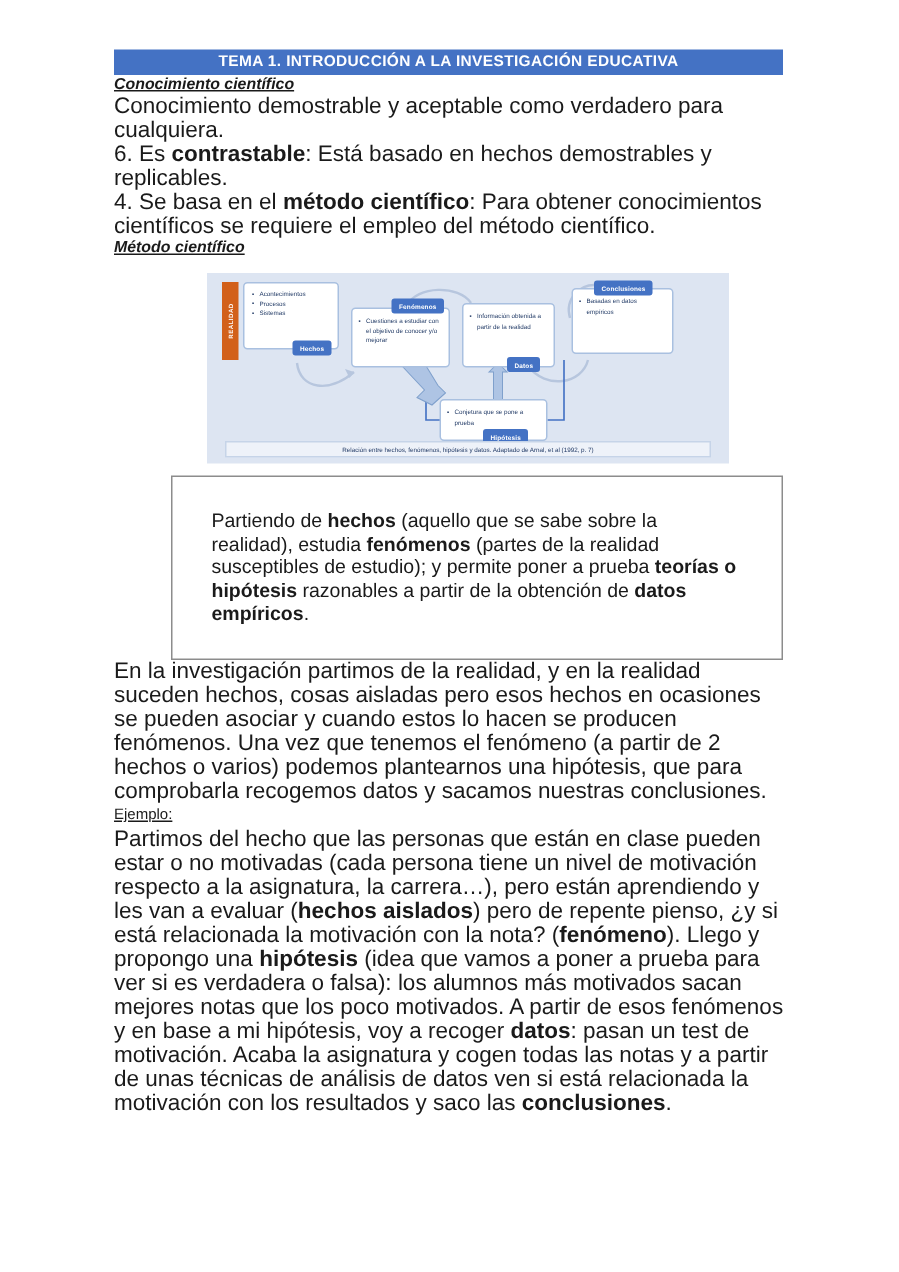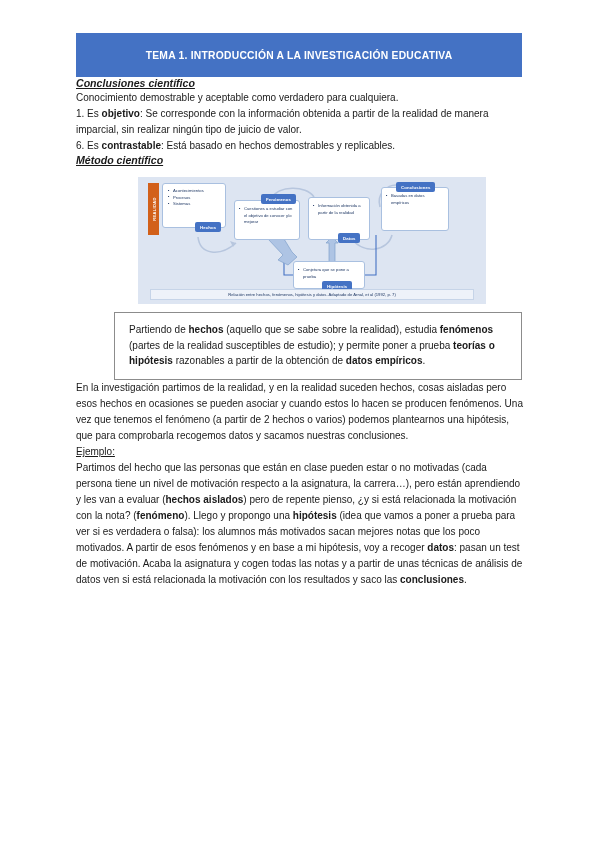--- a/index.html
+++ b/index.html
@@ -19,21 +19,21 @@
     width: 599px;
     height: 848px;
     background: #ffffff;
     box-sizing: border-box;
     padding: 0 76px;
   }
 
   
   .title-banner {
     margin-top: 33px;
-    height: 44px;
+    height: 17px;
     background: #4472c4;
     display: flex;
     align-items: center;
     justify-content: center;
     width: 446px;
     margin-left: 0;
   }
   .title-banner .title-text {
     color: #ffffff;
     font-size: 10.3px;
@@ -50,21 +50,21 @@
     text-decoration: underline;
     margin: 0;
     padding: 0;
     line-height: 1.2;
   }
   .heading-conoc { margin-top: 22px; }
   .heading-metodo { margin-top: 26px; }
 
   
   p.body-text {
-    font-size: 10px;
+    font-size: 15px;
     line-height: 16px;
     margin: 0;
     text-align: left;
   }
   .gap-13 { margin-top: 13px; }
   .gap-11 { margin-top: 11px; }
   .gap-14 { margin-top: 14px; }
   .gap-18 { margin-top: 18px; }
   b { font-weight: 700; }
 
@@ -204,44 +204,44 @@
   
   .callout {
     margin-top: 8px;
     margin-left: 38px;
     width: 408px;
     border: 1px solid #8c8c8c;
     box-sizing: border-box;
     padding: 9px 14px 10px 14px;
   }
   .callout p {
-    margin: 0;
-    font-size: 10px;
+    margin: 12px;
+    font-size: 13px;
     line-height: 15.5px;
   }
 </style>
 </head>
 <body>
 
 <div class="page">
 
   <div class="title-banner">
     <span class="title-text">TEMA 1.  INTRODUCCIÓN A LA INVESTIGACIÓN EDUCATIVA</span>
   </div>
 
-  <h2 class="section-heading heading-conoc">Conclusiones científico</h2>
+  <h2 class="section-heading heading-conoc">Conocimiento científico</h2>
 
   <p class="body-text gap-13">Conocimiento demostrable y aceptable como verdadero para cualquiera.</p>
 
 
-  <p class="body-text gap-11"><span>1. Es </span><b>objetivo</b><span>: Se corresponde con la información obtenida a partir de la realidad de manera imparcial, sin realizar ningún tipo de juicio de valor.</span></p>
 
 
   <p class="body-text gap-11"><span>6. Es </span><b>contrastable</b><span>: Está basado en hechos demostrables y replicables.</span></p>
 
+  <p class="body-text gap-11"><span>4. Se basa en el </span><b>método científico</b><span>: Para obtener conocimientos científicos se requiere el empleo del método científico.</span></p>
 
   <h2 class="section-heading heading-metodo">Método científico</h2>
 
   <div class="figure-wrap">
     <div class="diagram">
 
       <svg class="arcs" viewBox="0 0 348 127">
         <path d="M 60 60 C 62 78, 82 80, 98 66" fill="none" stroke="#b7c6de" stroke-width="1.6"></path>
         <polygon points="98,66 92,64 95,70" fill="#b7c6de"></polygon>
         <path d="M 133 22 C 140 8, 168 8, 176 20" fill="none" stroke="#b7c6de" stroke-width="1.6"></path>

